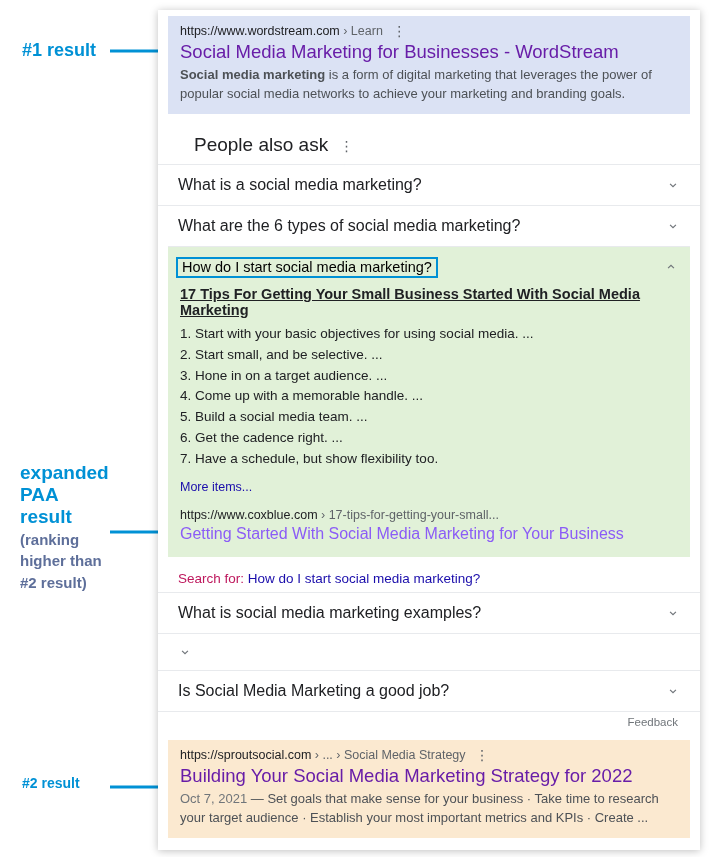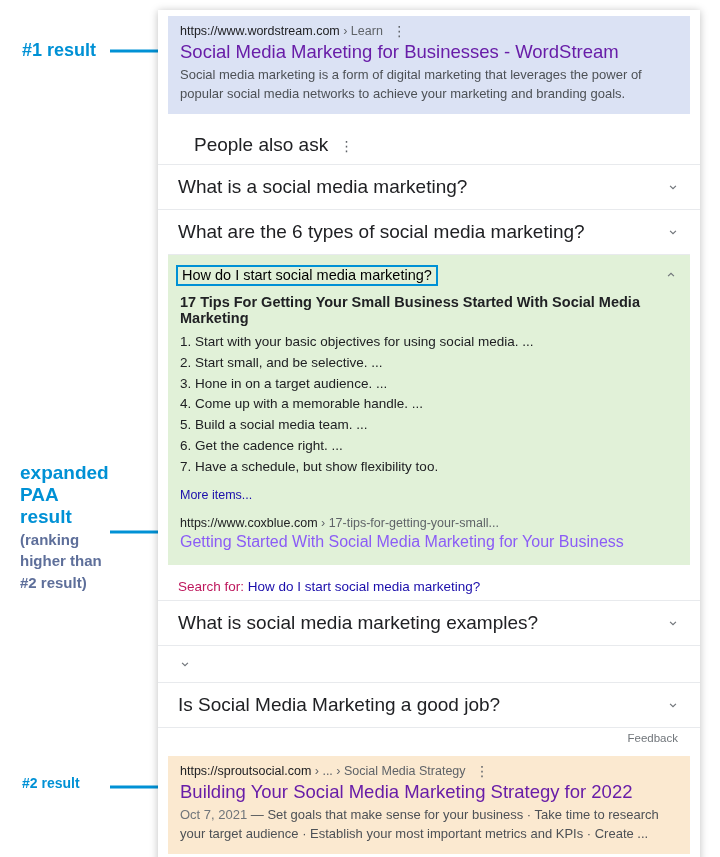--- a/index.html
+++ b/index.html
@@ -69,37 +69,37 @@
     font-size: 18.5px;
     margin: 3px 0 3px 0;
     cursor: pointer;
   }
   .result-title.visited { color: #681da8; }
   .snippet {
     font-size: 13px;
     color: #4d5156;
     line-height: 1.45;
   }
-  .snippet b { font-weight: 400; color:#4d5156; }
+  .snippet b { font-weight: 700; color:#4d5156; }
   .date { color: #70757a; }
 
   
   .paa-head {
     font-size: 19px;
     color: #202124;
     padding: 4px 20px 8px 36px;
     font-weight: 400;
   }
   .paa-head .dots-icon::before { top:-2px; }
 
   
   .paa-row {
     border-top: 1px solid #e8eaed;
     padding: 11px 20px 11px 20px;
-    font-size: 19px;
+    font-size: 16px;
     color: #202124;
     display: flex;
     justify-content: space-between;
     align-items: center;
     cursor: pointer;
   }
   .paa-row.last { border-bottom: 1px solid #e8eaed; }
   .chev {
     width: 14px; height: 14px;
     color: #70757a;
@@ -120,20 +120,21 @@
   }
   .exp-row-head {
     display:flex; justify-content:space-between; align-items:center;
     font-size:14.5px;
   }
   .exp-title {
     font-weight: 700;
     font-size: 14.5px;
     color: #202124;
     margin: 8px 0 6px 0;
+    text-decoration: underline;
   }
   .exp-list {
     list-style: none;
     font-size: 13.5px;
     line-height: 1.55;
     color: #202124;
   }
   .more-items {
     color: #1a0dab;
     font-size: 12.5px;

